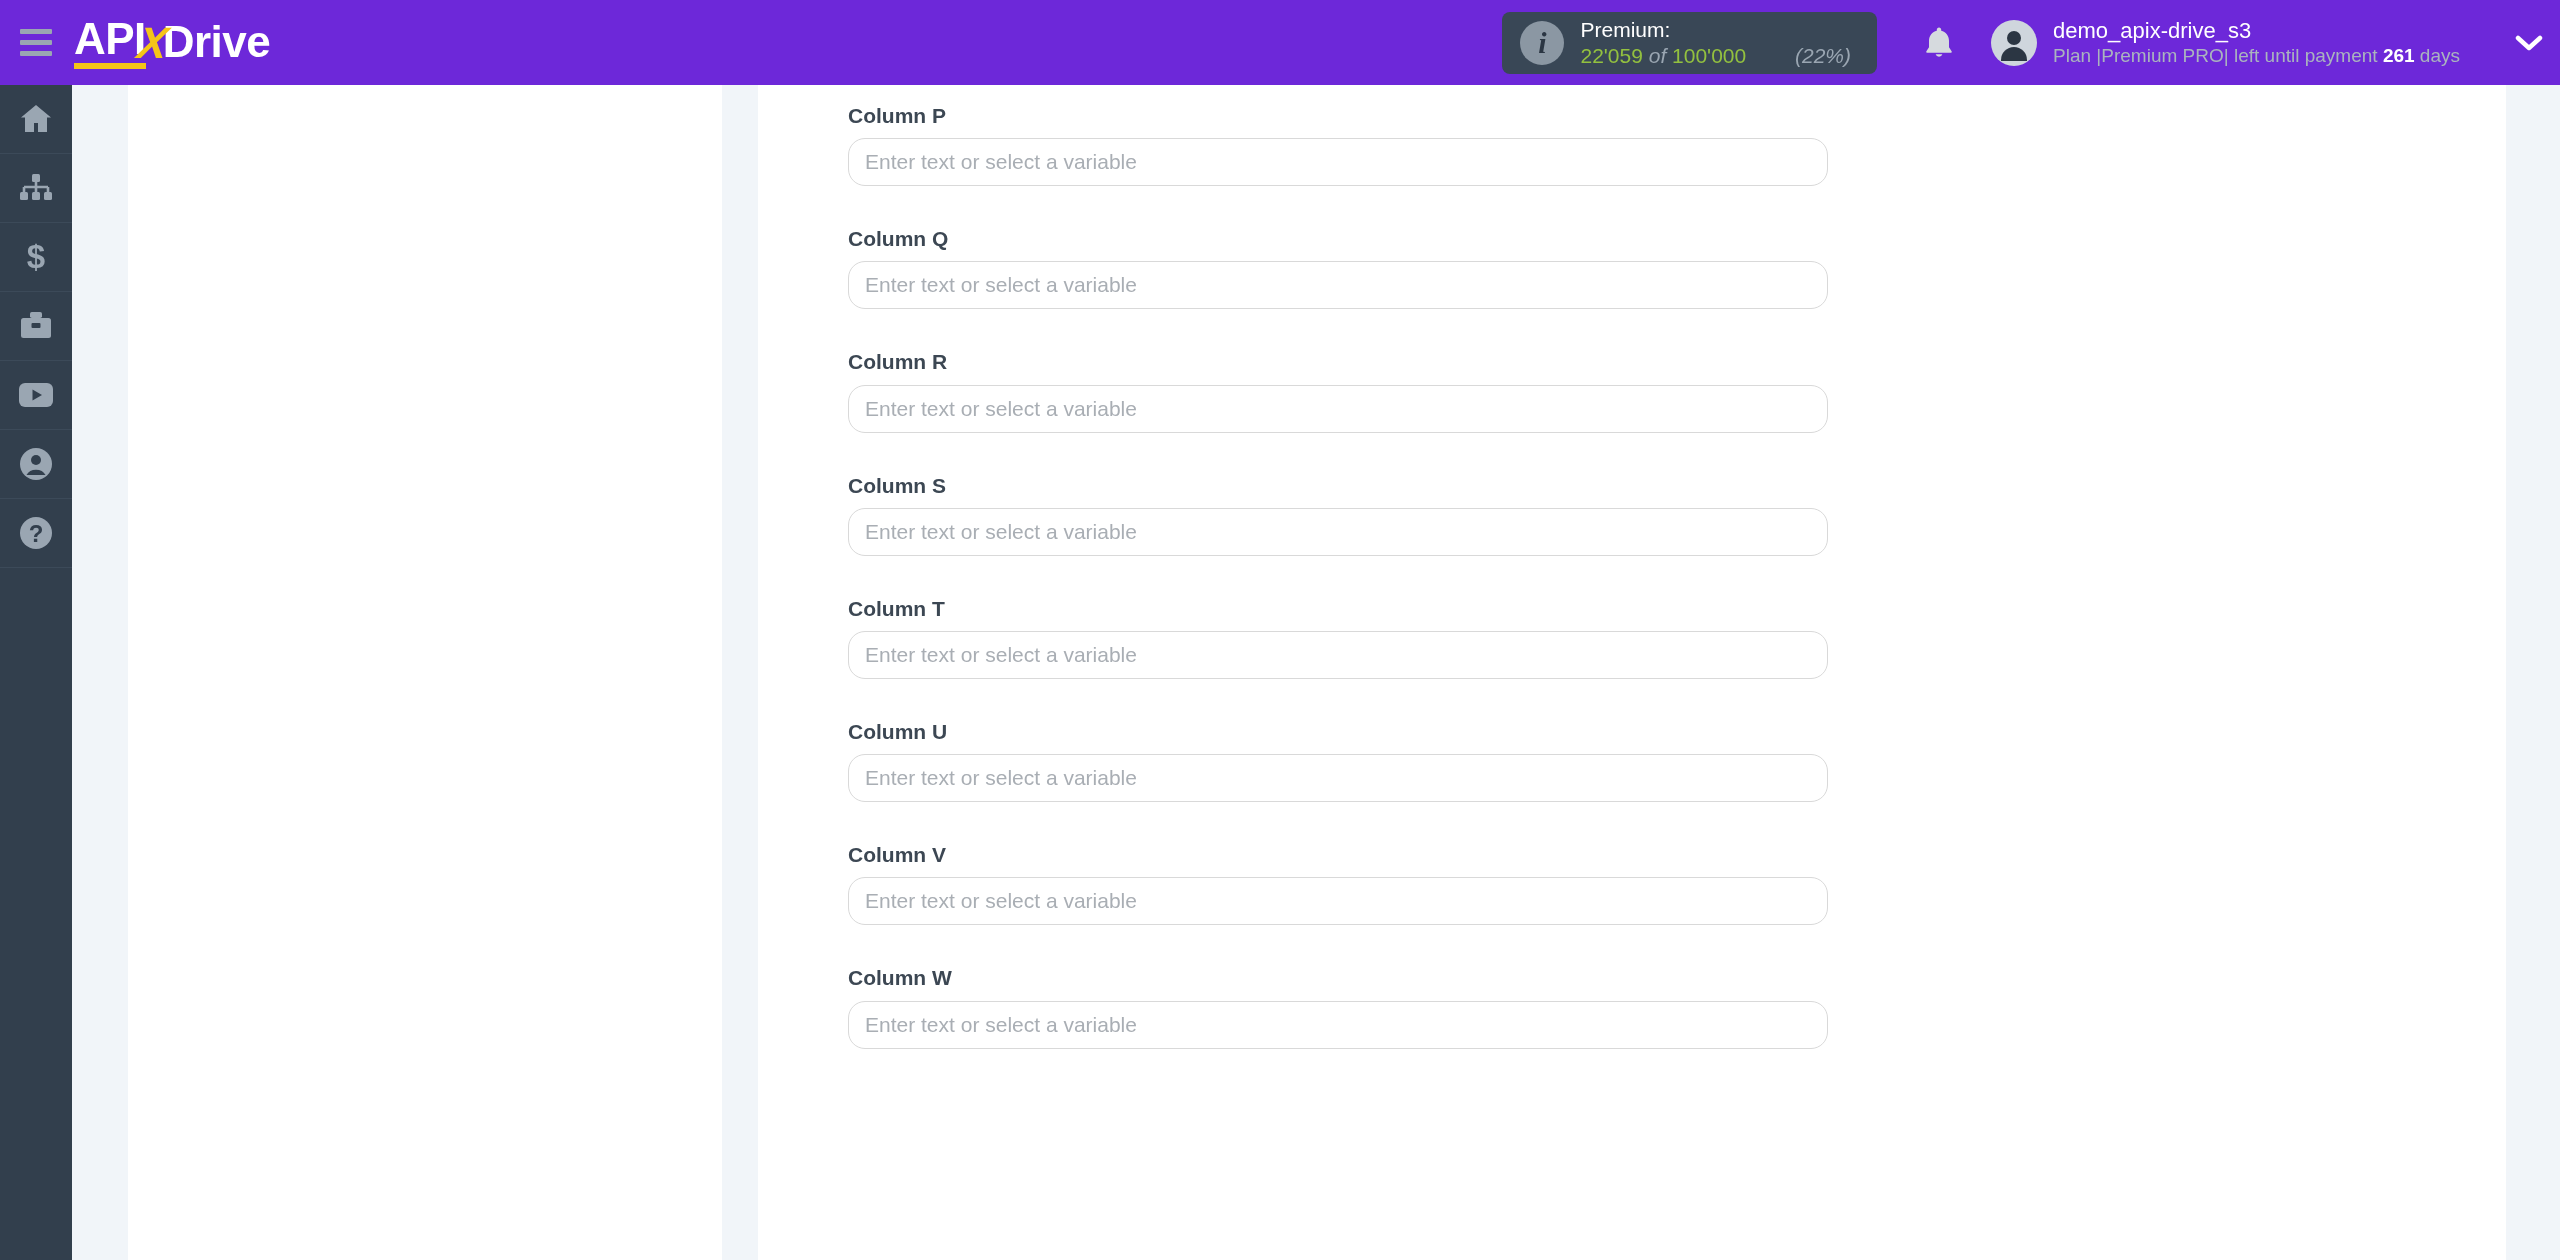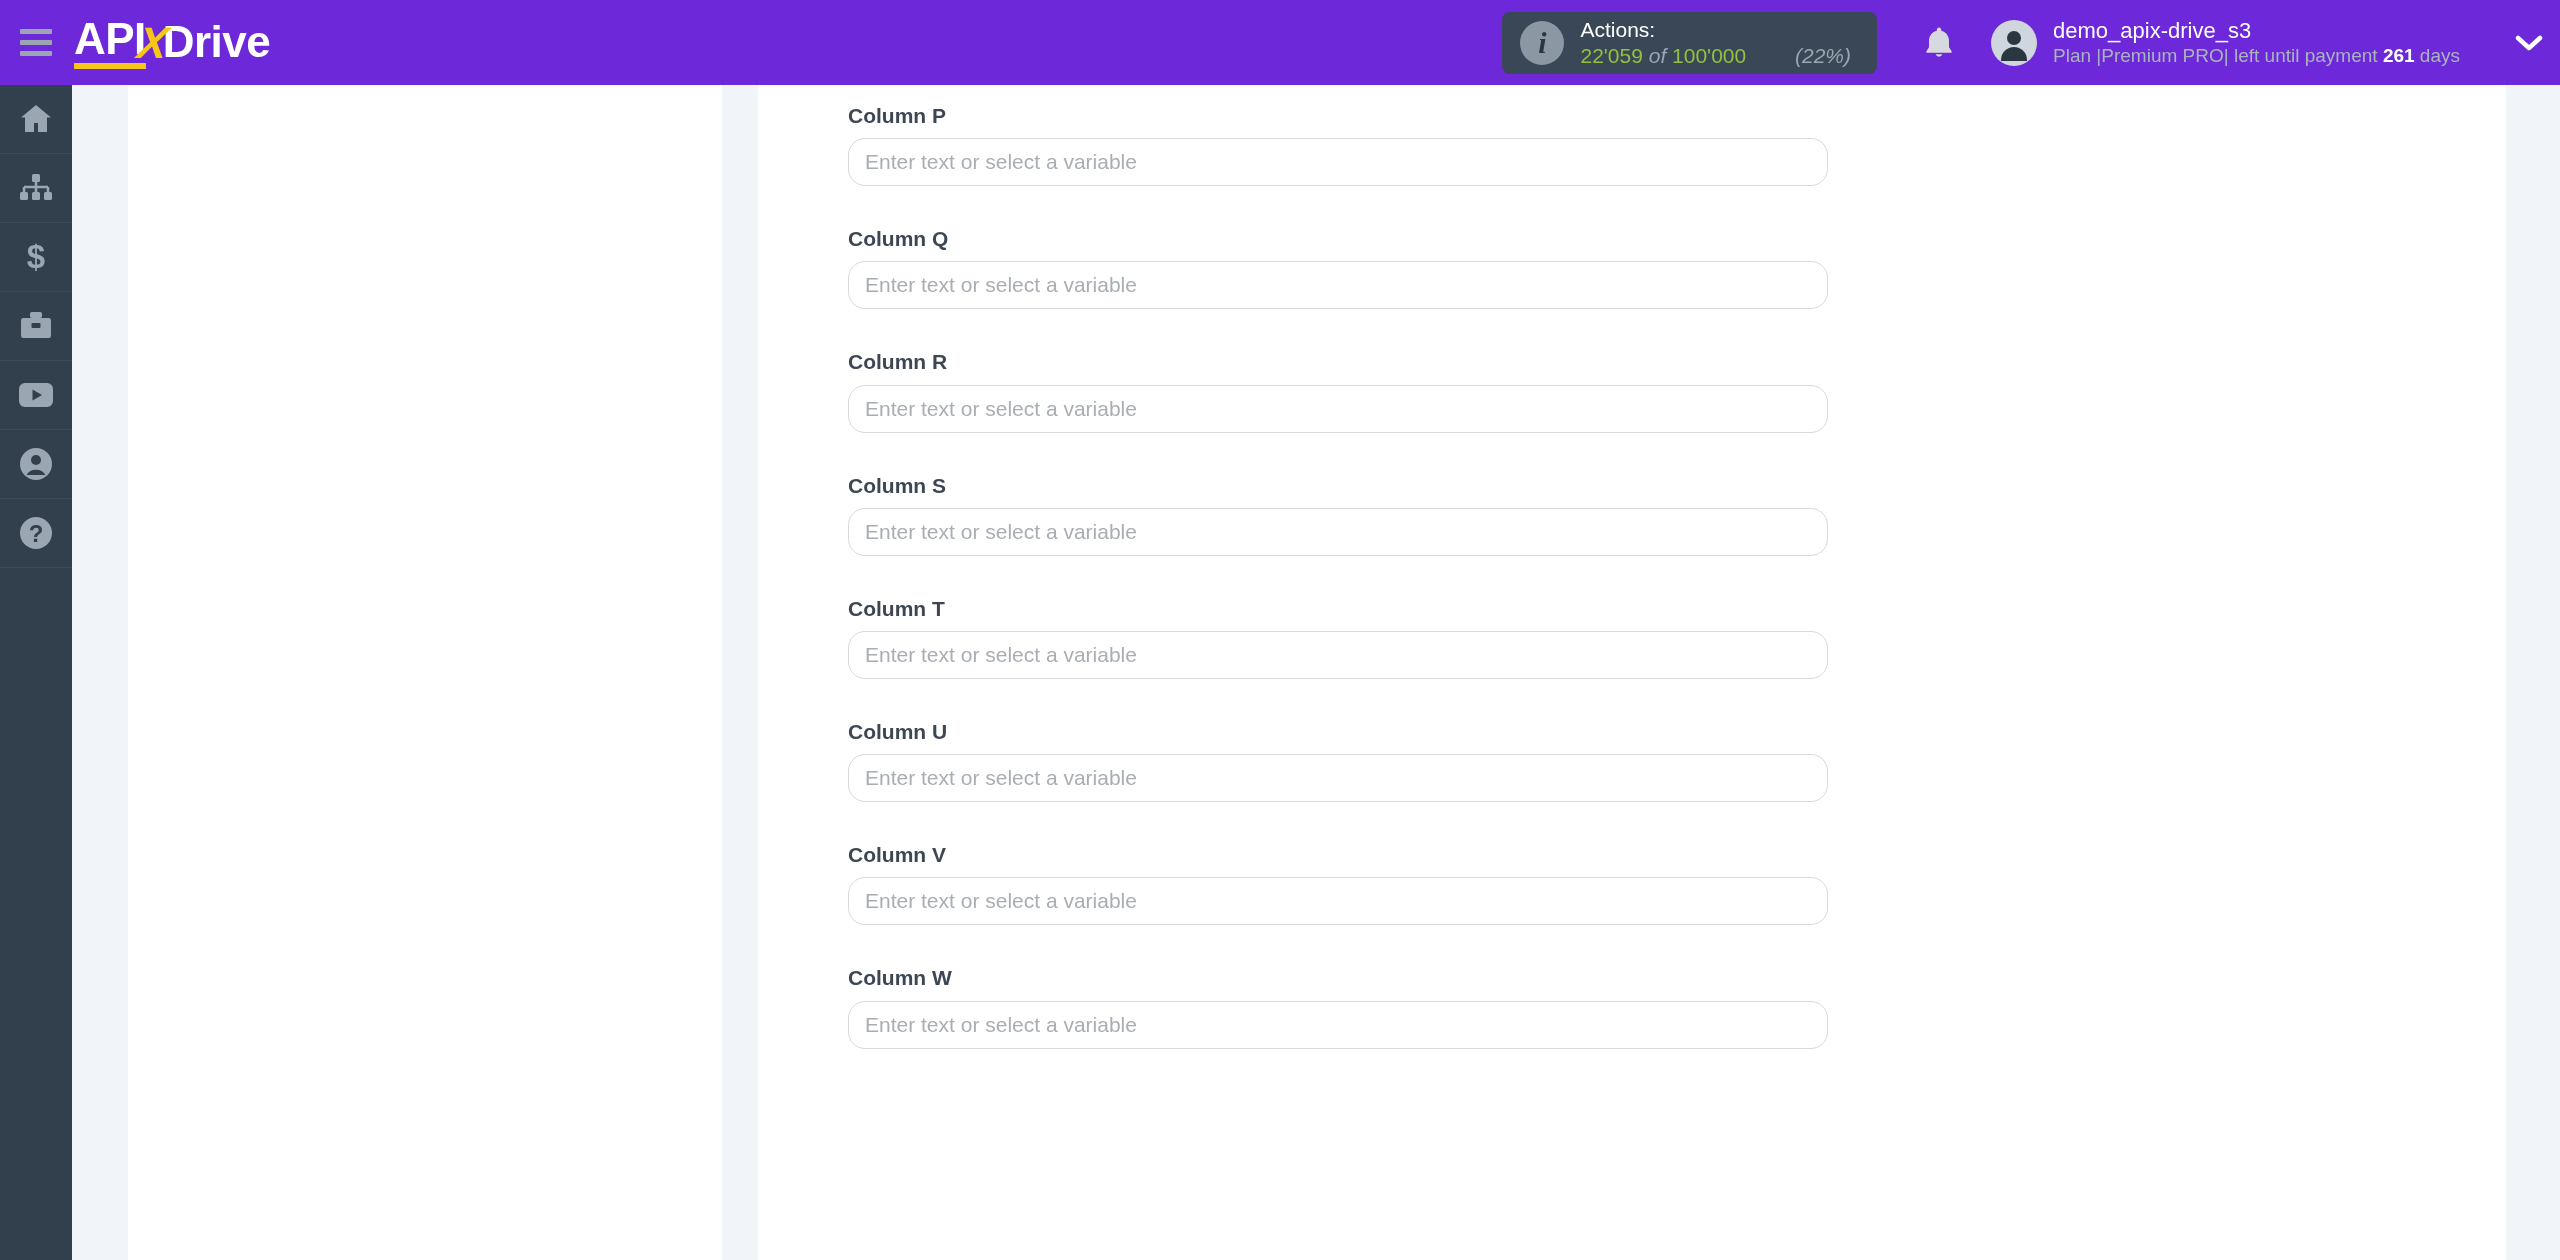--- a/index.html
+++ b/index.html
@@ -266,21 +266,21 @@
     <span class="api">API</span>
     <span class="x">X</span>
     <span class="drive">Drive</span>
   </div>
 
   <div class="header-right">
 
     <div class="actions-badge">
       <div class="info-icon">i</div>
       <div class="actions-text">
-        <div class="actions-title">Actions:</div>
+        <div class="actions-title">Premium:</div>
         <div class="actions-nums">
           <span class="num">22'059</span>
           <span class="sep">of</span>
           <span class="num">100'000</span>
           <span class="pct">(22%)</span>
         </div>
       </div>
     </div>
 
     <div class="bell-btn">

